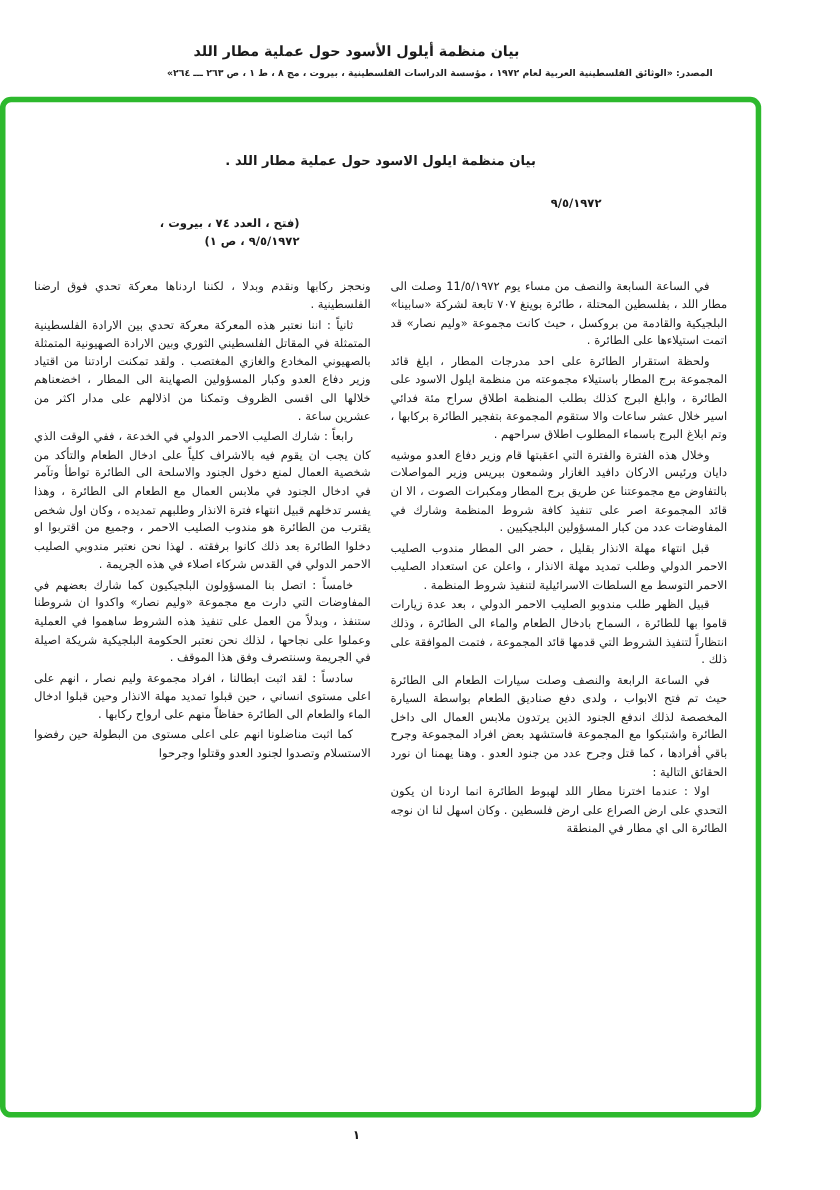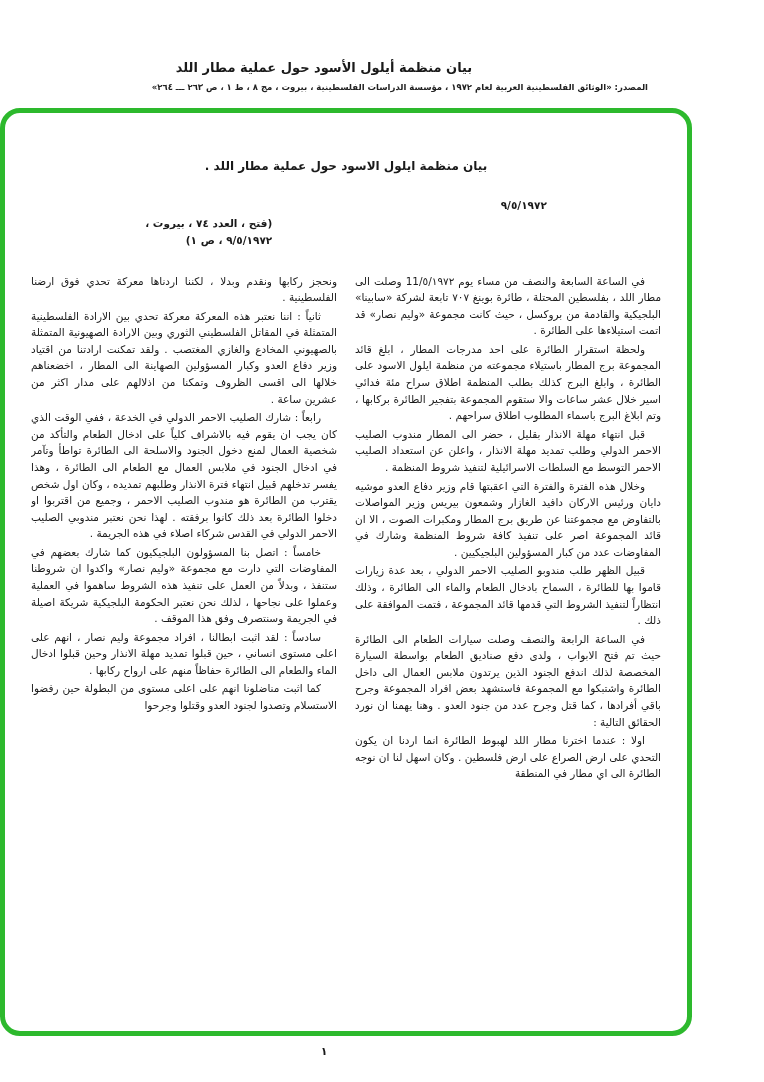--- a/index.html
+++ b/index.html
@@ -11,21 +11,21 @@
   body{
     width:764px;height:1082px;
     background:#ffffff;
     font-family:"DejaVu Sans",sans-serif;
     color:var(--ink);
     overflow:hidden;
     position:relative;
   }
   .page{
     width:648px;height:1082px;
-    padding-top:60px;
+    padding-top:40px;
     position:relative;
   }
   .hdr-title{
     text-align:center;
     font-size:13px;
     font-weight:bold;
     direction:rtl;
     margin:0;
   }
   .hdr-source{
@@ -35,21 +35,21 @@
     direction:rtl;
     margin-top:7px;
     color:#222;
     letter-spacing:0.2px;
   }
   .frame{
     width:692px;
     height:928px;
     margin:16px auto 0 auto;
     border:5px solid var(--frame-green);
-    border-radius:20px;
+    border-radius:10px;
     padding:32px 26px 18px 26px;
     display:flex;
     flex-direction:column;
     overflow:hidden;
     background:#fff;
   }
   .doc-title{
     text-align:center;
     font-size:12px;
     font-weight:bold;
@@ -117,22 +117,22 @@
         <div>(فتح ، العدد ٧٤ ، بيروت ،</div>
         <div>٩/٥/١٩٧٢ ، ص ١)</div>
       </div>
     </div>
 
     <div class="cols">
 
       <div class="col" lang="ar" dir="rtl">
         <p class="para">في الساعة السابعة والنصف من مساء يوم 11/٥/١٩٧٢ وصلت الى مطار اللد ، بفلسطين المحتلة ، طائرة بوينغ ٧٠٧ تابعة لشركة «سابينا» البلجيكية والقادمة من بروكسل ، حيث كانت مجموعة «وليم نصار» قد اتمت استيلاءها على الطائرة .</p>
         <p class="para">ولحظة استقرار الطائرة على احد مدرجات المطار ، ابلغ قائد المجموعة برج المطار باستيلاء مجموعته من منظمة ايلول الاسود على الطائرة ، وابلغ البرج كذلك بطلب المنظمة اطلاق سراح مئة فدائي اسير خلال عشر ساعات والا ستقوم المجموعة بتفجير الطائرة بركابها ، وتم ابلاغ البرج باسماء المطلوب اطلاق سراحهم .</p>
+        <p class="para">وخلال هذه الفترة والفترة التي اعقبتها قام وزير دفاع العدو موشيه دايان ورئيس الاركان دافيد الغازار وشمعون بيريس وزير المواصلات بالتفاوض مع مجموعتنا عن طريق برج المطار ومكبرات الصوت ، الا ان قائد المجموعة اصر على تنفيذ كافة شروط المنظمة وشارك في المفاوضات عدد من كبار المسؤولين البلجيكيين .</p>
         <p class="para">قبل انتهاء مهلة الانذار بقليل ، حضر الى المطار مندوب الصليب الاحمر الدولي وطلب تمديد مهلة الانذار ، واعلن عن استعداد الصليب الاحمر التوسط مع السلطات الاسرائيلية لتنفيذ شروط المنظمة .</p>
-        <p class="para">وخلال هذه الفترة والفترة التي اعقبتها قام وزير دفاع العدو موشيه دايان ورئيس الاركان دافيد الغازار وشمعون بيريس وزير المواصلات بالتفاوض مع مجموعتنا عن طريق برج المطار ومكبرات الصوت ، الا ان قائد المجموعة اصر على تنفيذ كافة شروط المنظمة وشارك في المفاوضات عدد من كبار المسؤولين البلجيكيين .</p>
         <p class="para">قبيل الظهر طلب مندوبو الصليب الاحمر الدولي ، بعد عدة زيارات قاموا بها للطائرة ، السماح بادخال الطعام والماء الى الطائرة ، وذلك انتظاراً لتنفيذ الشروط التي قدمها قائد المجموعة ، فتمت الموافقة على ذلك .</p>
         <p class="para">في الساعة الرابعة والنصف وصلت سيارات الطعام الى الطائرة حيث تم فتح الابواب ، ولدى دفع صناديق الطعام بواسطة السيارة المخصصة لذلك اندفع الجنود الذين يرتدون ملابس العمال الى داخل الطائرة واشتبكوا مع المجموعة فاستشهد بعض افراد المجموعة وجرح باقي أفرادها ، كما قتل وجرح عدد من جنود العدو . وهنا يهمنا ان نورد الحقائق التالية :</p>
         <p class="para">اولا : عندما اخترنا مطار اللد لهبوط الطائرة انما اردنا ان يكون التحدي على ارض الصراع على ارض فلسطين . وكان اسهل لنا ان نوجه الطائرة الى اي مطار في المنطقة</p>
       </div>
 
       <div class="col" lang="ar" dir="rtl">
         <p class="para no-indent">ونحجز ركابها ونقدم وبدلا ، لكننا اردناها معركة تحدي فوق ارضنا الفلسطينية .</p>
         <p class="para">ثانياً : اننا نعتبر هذه المعركة معركة تحدي بين الارادة الفلسطينية المتمثلة في المقاتل الفلسطيني الثوري وبين الارادة الصهيونية المتمثلة بالصهيوني المخادع والغازي المغتصب . ولقد تمكنت ارادتنا من اقتياد وزير دفاع العدو وكبار المسؤولين الصهاينة الى المطار ، اخضعناهم خلالها الى اقسى الظروف وتمكنا من اذلالهم على مدار اكثر من عشرين ساعة .</p>
         <p class="para">رابعاً : شارك الصليب الاحمر الدولي في الخدعة ، ففي الوقت الذي كان يجب ان يقوم فيه بالاشراف كلياً على ادخال الطعام والتأكد من شخصية العمال لمنع دخول الجنود والاسلحة الى الطائرة تواطأ وتآمر في ادخال الجنود في ملابس العمال مع الطعام الى الطائرة ، وهذا يفسر تدخلهم قبيل انتهاء فترة الانذار وطلبهم تمديده ، وكان اول شخص يقترب من الطائرة هو مندوب الصليب الاحمر ، وجميع من اقتربوا او دخلوا الطائرة بعد ذلك كانوا برفقته . لهذا نحن نعتبر مندوبي الصليب الاحمر الدولي في القدس شركاء اصلاء في هذه الجريمة .</p>
         <p class="para">خامساً : اتصل بنا المسؤولون البلجيكيون كما شارك بعضهم في المفاوضات التي دارت مع مجموعة «وليم نصار» واكدوا ان شروطنا ستنفذ ، وبدلاً من العمل على تنفيذ هذه الشروط ساهموا في العملية وعملوا على نجاحها ، لذلك نحن نعتبر الحكومة البلجيكية شريكة اصيلة في الجريمة وسنتصرف وفق هذا الموقف .</p>

